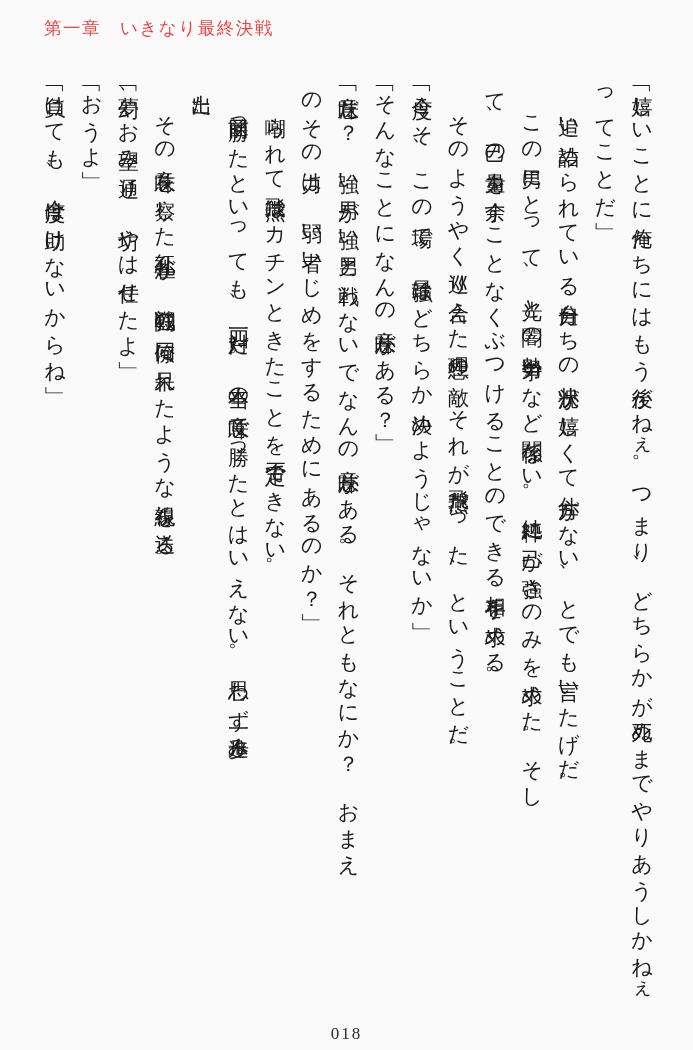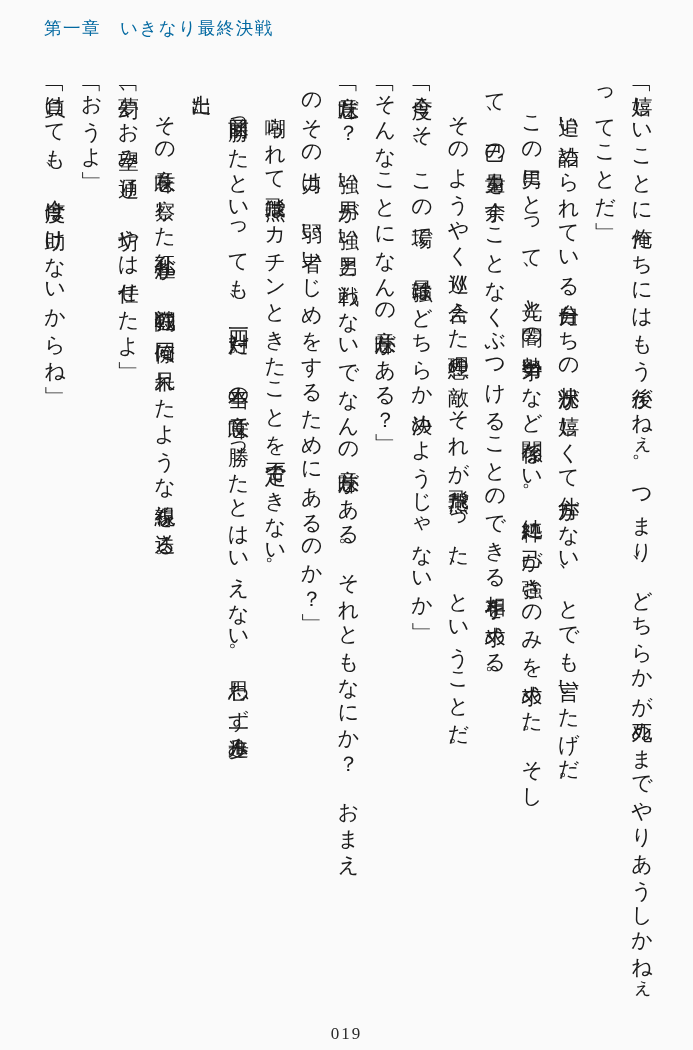--- a/index.html
+++ b/index.html
@@ -17,21 +17,21 @@
     color: #1b1b1b;
     overflow: hidden;
   }
   .chapter-header {
     position: absolute;
     left: 44px;
     top: 16px;
     font-size: 17.5px;
     letter-spacing: 1.5px;
     white-space: pre;
-    color: #0369a1;
+    color: #ef4444;
   }
   .vbody {
     position: absolute;
     top: 78px;
     right: 33px;
     height: 932px;
     writing-mode: vertical-rl;
     text-orientation: mixed;
     font-size: 21px;
     color: #1b1b1b;
@@ -76,14 +76,14 @@
       <div class="vline">のその力は、弱い者いじめをするためにあるのか？」</div>
       <div class="vline indent">嘲られて飛燕はカチンときたことを否定できない。</div>
       <div class="vline indent">前回勝ったといっても、四対一だ。本当の意味で勝ったとはいえない。思わず一歩進み</div>
       <div class="vline">出た。</div>
       <div class="vline indent">その意味を察した紅孔雀が、戦闘狂の同僚に呆れたような視線を送る。</div>
       <div class="vline">「夢幻、お望み通り、坊やは任せたよ」</div>
       <div class="vline">「おうよ」</div>
       <div class="vline">「負けても、今度は助けないからね」</div>
     </div>
 
-  <div class="page-number">019</div>
+  <div class="page-number">018</div>
 </div>
 
 </body></html>

